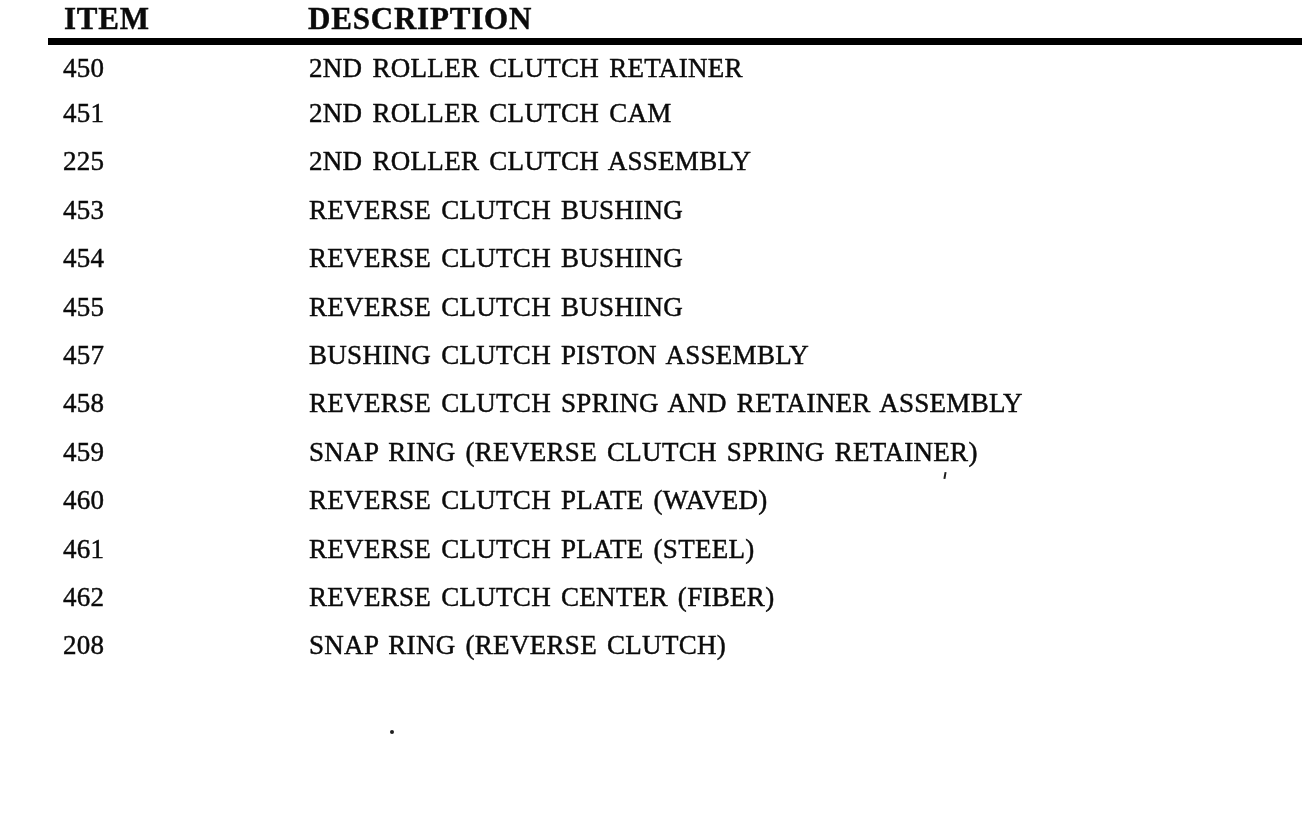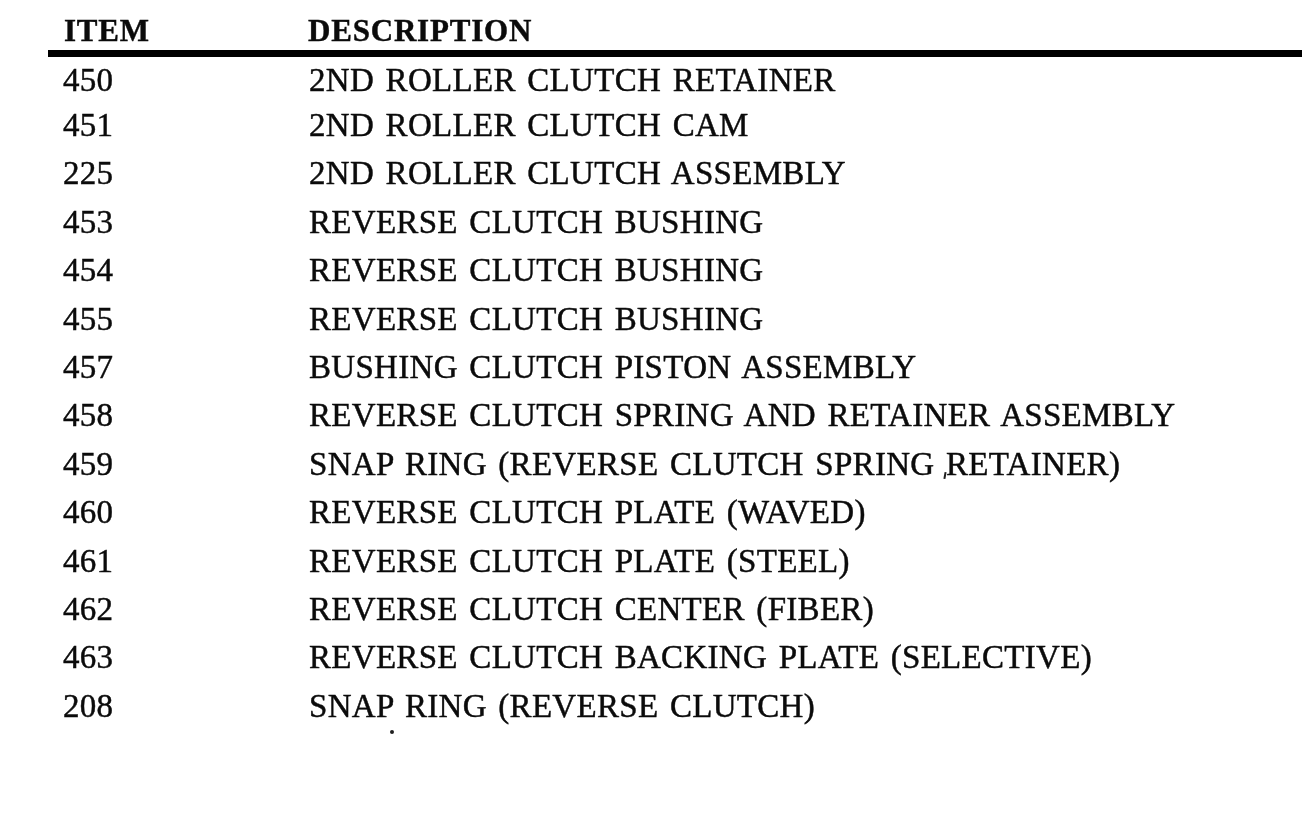--- a/index.html
+++ b/index.html
@@ -27,42 +27,41 @@
     position: absolute;
     left: 48px;
     top: 0;
     width: 1254px;
   }
 
   table {
     border-collapse: collapse;
     width: 100%;
     table-layout: fixed;
-    margin-top: 12px;
   }
 
   thead th {
     height: 41px;
     vertical-align: middle;
     text-align: left;
     font-size: 31px;
     font-weight: bold;
     letter-spacing: 0.8px;
     border-bottom: 7px solid var(--rule-color, #000000);
     -webkit-text-stroke: 0.4px currentColor;
     white-space: nowrap;
   }
 
   th.col-item { padding-left: 16px; }
   th.col-desc { padding-left: 0; }
 
   tbody td {
     height: 48.4px;
     vertical-align: middle;
-    font-size: 33px;
+    font-size: 27px;
     letter-spacing: 0.3px;
     word-spacing: 3px;
     -webkit-text-stroke: 0.45px currentColor;
     white-space: nowrap;
   }
 
   td.col-item { padding-left: 15px; }
   td.col-desc { padding-left: 1px; }
 
   tbody tr:first-child td { padding-top: 4px; }
@@ -147,24 +146,20 @@
           </tr>
           <tr>
             <td class="col-item">461</td>
             <td class="col-desc">REVERSE CLUTCH PLATE (STEEL)</td>
           </tr>
           <tr>
             <td class="col-item">462</td>
             <td class="col-desc">REVERSE CLUTCH CENTER (FIBER)</td>
           </tr>
           <tr>
-            <td class="col-item">463</td>
-            <td class="col-desc">REVERSE CLUTCH BACKING PLATE (SELECTIVE)</td>
-          </tr>
-          <tr>
             <td class="col-item">208</td>
             <td class="col-desc">SNAP RING (REVERSE CLUTCH)</td>
           </tr>
         </tbody>
     </table>
   </div>
 
   <span class="artifact artifact-tick"></span>
   <span class="artifact artifact-dot"></span>
 

